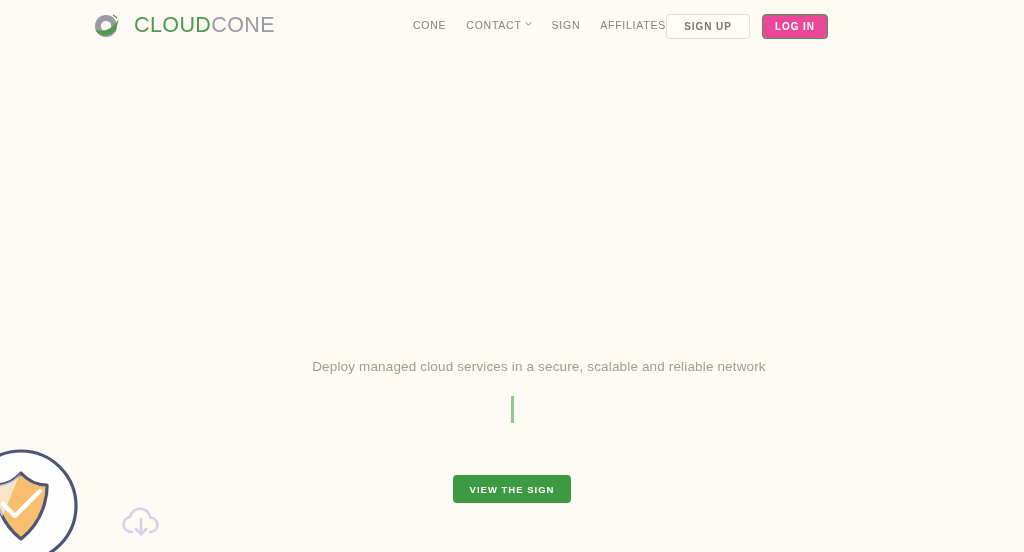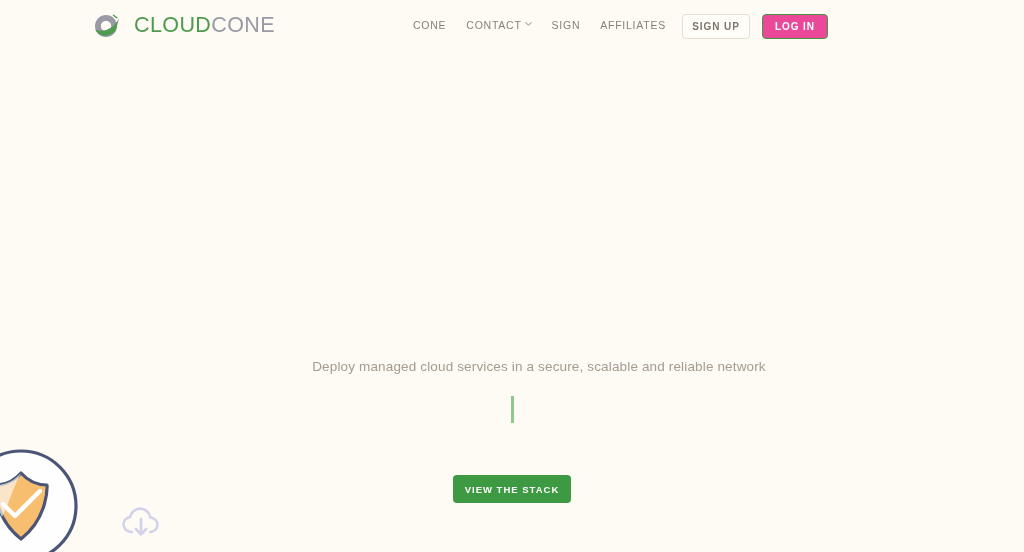--- a/index.html
+++ b/index.html
@@ -99,21 +99,21 @@
     font-weight: 700;
     text-decoration: none;
     display: inline-flex;
     align-items: center;
     justify-content: center;
     white-space: nowrap;
     border-radius: 4px;
   }
 
   .btn-signup {
-    width: 68px;
+    width: 84px;
     height: 25px;
     background: #FEFDF8;
     border: 1px solid #E4DED2;
     color: #7D756C;
   }
 
   .btn-login {
     width: 66px;
     height: 25px;
     background: #ec4899;
@@ -271,21 +271,21 @@
 
 </header>
 
 <section class="hero">
 
   <p class="hero-sub">Deploy managed cloud services in a secure, scalable and reliable network</p>
 
   <h1 class="hero-title"><span class="type-cursor"></span></h1>
 
   <div class="hero-cta-wrap">
-    <button class="btn-cta">VIEW THE STACK</button>
+    <button class="btn-cta">VIEW THE SIGN</button>
   </div>
 
 </section>
 
 <div class="deco-shield">
   <svg viewBox="0 0 118 118" width="118" height="118" xmlns="http://www.w3.org/2000/svg">
     <circle cx="59" cy="59" r="55" fill="#FEFEFE" stroke="#4A5578" stroke-width="3.2"></circle>
     <path d="M59 26 C51 35 42 38 33 38 C33 38 31 70 59 92 C87 70 85 38 85 38 C76 38 67 35 59 26 Z" fill="#F8BE70" stroke="#4A5578" stroke-width="3.2" stroke-linejoin="round"></path>
     <path d="M59 26 C51 35 42 38 33 38 C33 38 32 54 40 70 C48 54 52 38 59 26 Z" fill="#FAFAFA" opacity="0.65"></path>
     <path d="M41 57 L53 69 L78 44" stroke="#FFFFFF" stroke-width="4.4" fill="none" stroke-linecap="round" stroke-linejoin="round"></path>

